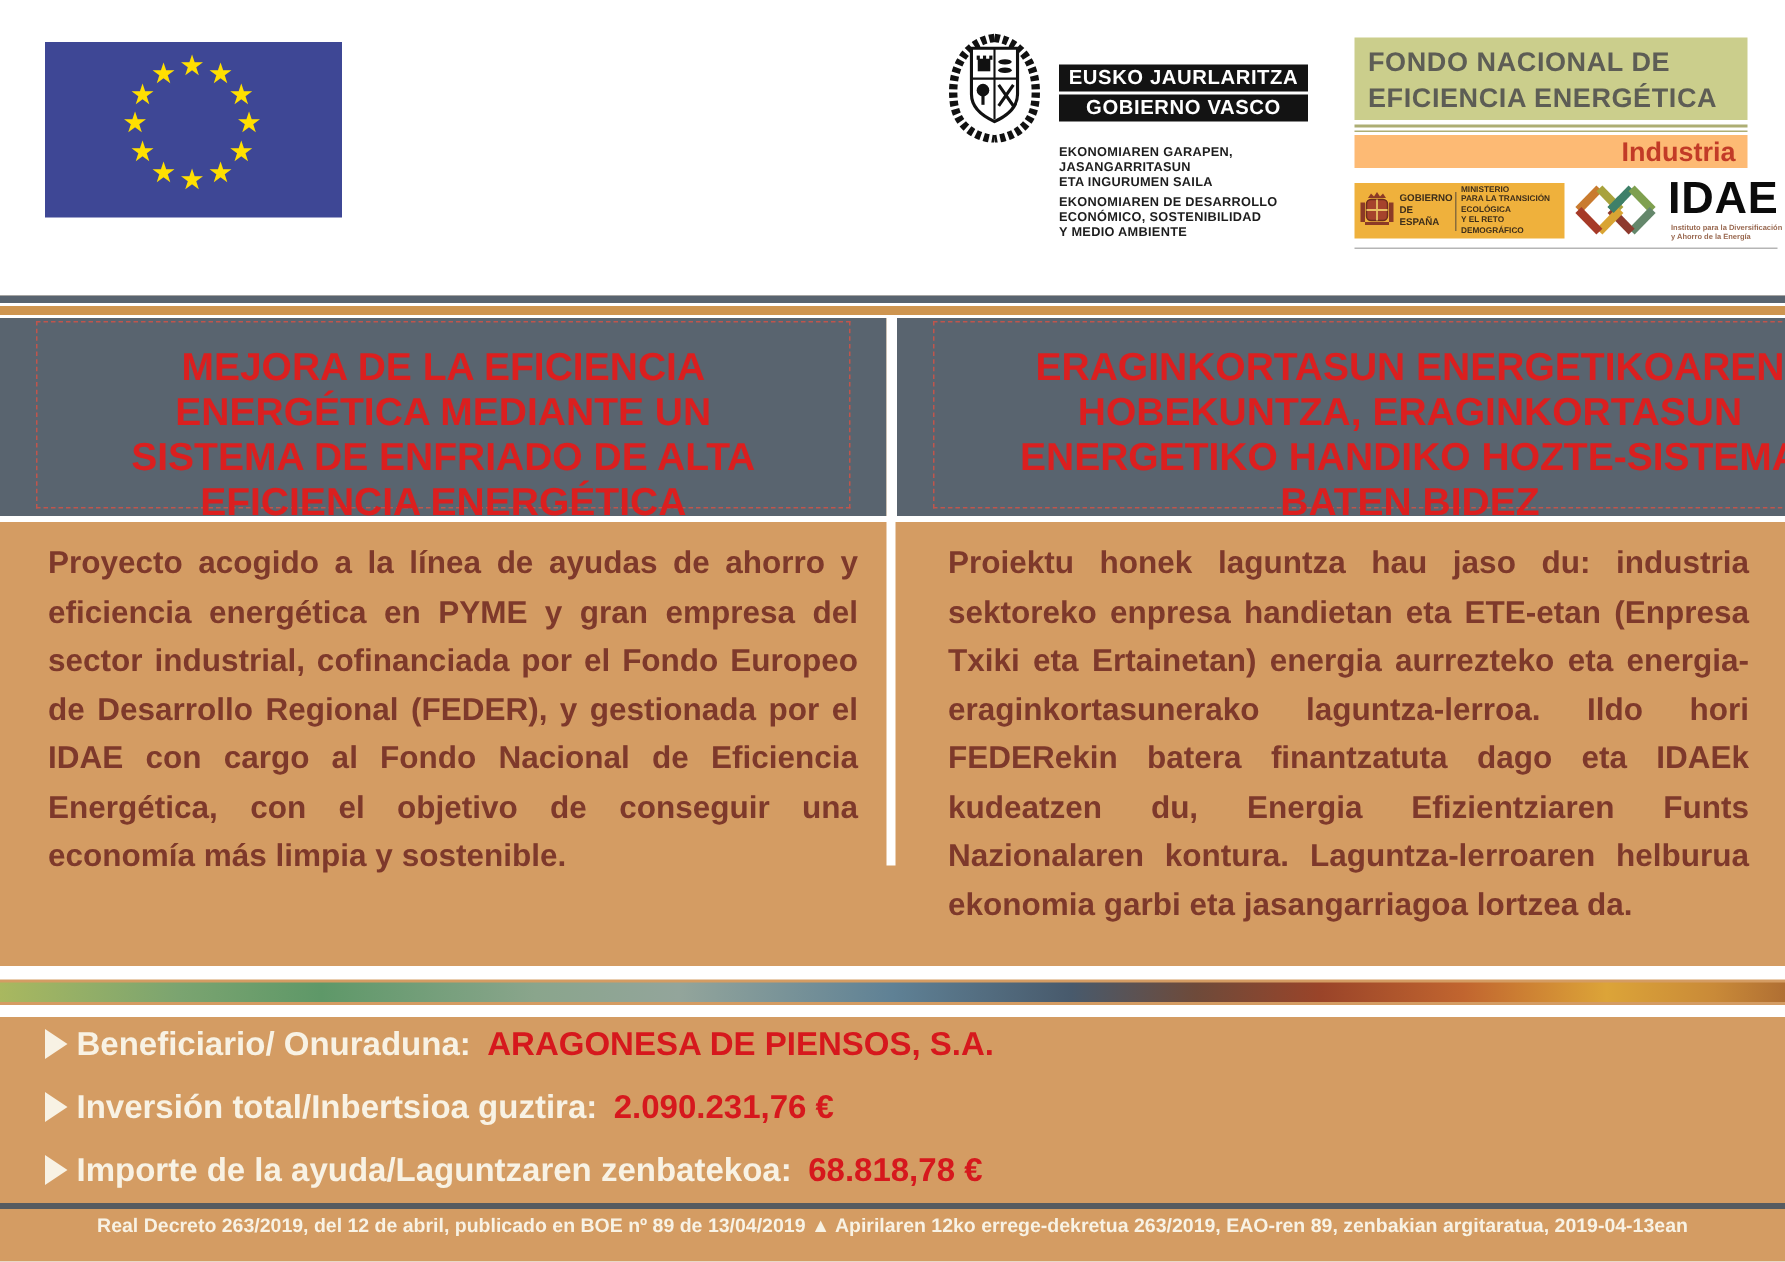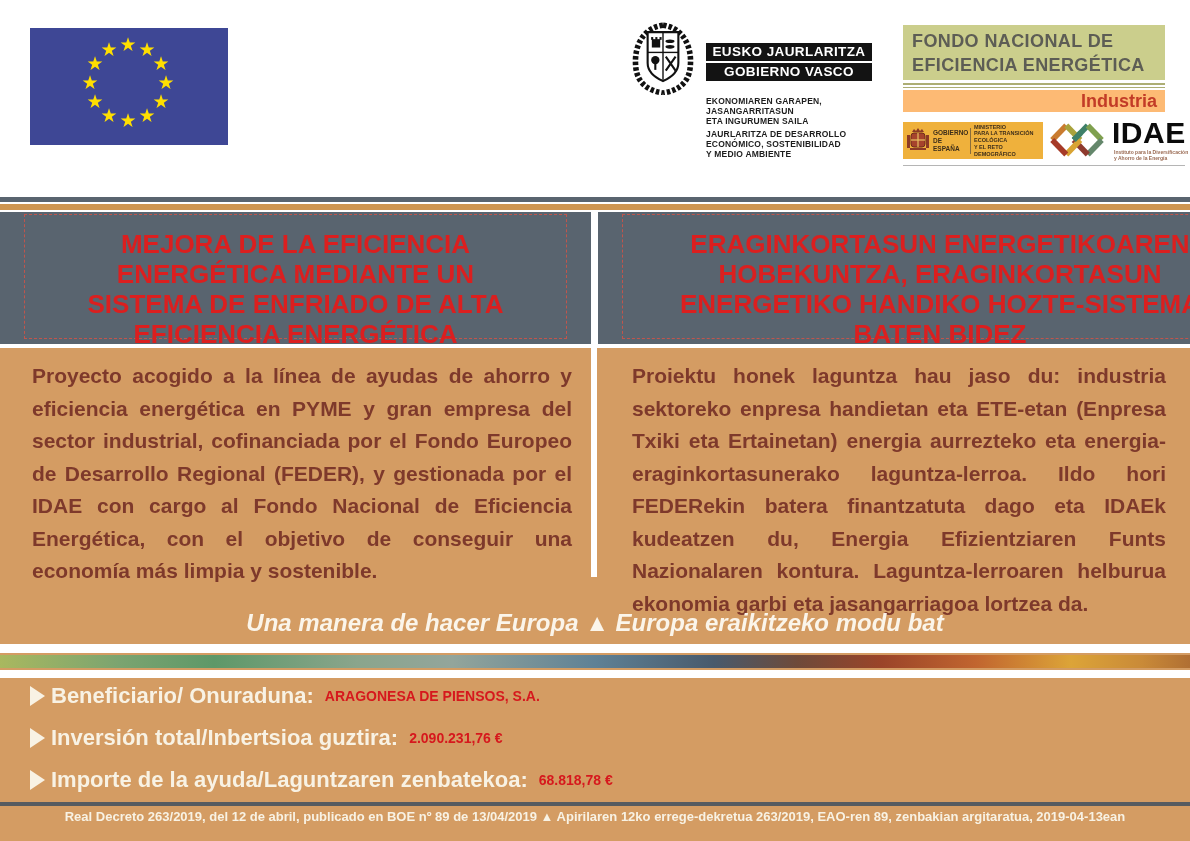--- a/index.html
+++ b/index.html
@@ -63,21 +63,21 @@
 
   .stripe-white1 { position:absolute; left:0; top:447px; width:100%; height:9px; background:#fff; }
   .stripe-gradient { position:absolute; left:0; top:458px; width:100%; height:13px;
       background:linear-gradient(90deg,#A9B85F 0%,#7BA470 10%,#5E9868 18%,#8AA58C 30%,#93A59B 38%,#5F8195 50%,#485A6C 60%,#6E4A3A 67%,#9A4429 74%,#C1652F 82%,#DCA438 90%,#C98A38 96%,#B06F33 100%); }
   .stripe-white2 { position:absolute; left:0; top:473px; width:100%; height:8px; background:#fff; }
 
   .details { position:absolute; left:30px; top:486px; display:flex; flex-direction:column; gap:16px; }
   .detail-row { display:flex; align-items:center; }
   .tri { width:0; height:0; border-left:15px solid #F8F2E4; border-top:10px solid transparent; border-bottom:10px solid transparent; margin-right:6px; }
   .detail-label { font-size:22px; font-weight:bold; color:#F8F2E4; white-space:nowrap; }
-  .detail-value { font-size:14px; font-weight:bold; color:#D6181D; margin-left:11px; white-space:nowrap; }
+  .detail-value { font-size:22px; font-weight:bold; color:#D6181D; margin-left:11px; white-space:nowrap; }
 
   .footer-rule { position:absolute; left:0; top:605px; width:100%; height:4px; background:#565B60; }
   .footer-text { position:absolute; left:0; top:612px; width:100%; text-align:center; font-size:13px; font-weight:bold; color:#F8F2E4; }
 </style>
 </head>
 <body>
 
 <div class="poster">
 
   <div class="eu-flag">
@@ -114,21 +114,21 @@
   <div class="gv-bars">
     <div class="gv-bar">EUSKO JAURLARITZA</div>
     <div class="gv-bar">GOBIERNO VASCO</div>
   </div>
   <div class="dept dept-eu">
     <div>EKONOMIAREN GARAPEN,</div>
     <div>JASANGARRITASUN</div>
     <div>ETA INGURUMEN SAILA</div>
   </div>
   <div class="dept dept-es">
-    <div>JAURLARITZA DE DESARROLLO</div>
+    <div>EKONOMIAREN DE DESARROLLO</div>
     <div>ECONÓMICO, SOSTENIBILIDAD</div>
     <div>Y MEDIO AMBIENTE</div>
   </div>
 
   <div class="fondo-box">
     <div class="fondo-title">FONDO NACIONAL DE EFICIENCIA ENERGÉTICA</div>
   </div>
   <div class="fondo-line"></div>
   <div class="fondo-line2"></div>
   <div class="industria-bar">
@@ -193,21 +193,20 @@
           <span>ERAGINKORTASUN ENERGETIKOAREN HOBEKUNTZA, ERAGINKORTASUN ENERGETIKO HANDIKO HOZTE-SISTEMA BATEN BIDEZ</span>
         </div>
     </div>
 
     <div class="white-rule"></div>
     <div class="col-divider"></div>
 
     <div class="body-para pleft">Proyecto acogido a la línea de ayudas de ahorro y eficiencia energética en PYME y gran empresa del sector industrial, cofinanciada por el Fondo Europeo de Desarrollo Regional (FEDER), y gestionada por el IDAE con cargo al Fondo Nacional de Eficiencia Energética, con el objetivo de conseguir una economía más limpia y sostenible.</div>
     <div class="body-para pright">Proiektu honek laguntza hau jaso du: industria sektoreko enpresa handietan eta ETE-etan (Enpresa Txiki eta Ertainetan) energia aurrezteko eta energia-eraginkortasunerako laguntza-lerroa. Ildo hori FEDERekin batera finantzatuta dago eta IDAEk kudeatzen du, Energia Efizientziaren Funts Nazionalaren kontura. Laguntza-lerroaren helburua ekonomia garbi eta jasangarriagoa lortzea da.</div>
 
-    <div class="slogan">Una manera de hacer Europa ▲ Europa eraikitzeko modu bat</div>
 
     <div class="stripe-white1"></div>
     <div class="stripe-gradient"></div>
     <div class="stripe-white2"></div>
 
     <div class="details">
       <div class="detail-row">
         <span class="tri"></span>
         <span class="detail-label">Beneficiario/ Onuraduna:</span>
         <span class="detail-value">ARAGONESA DE PIENSOS, S.A.</span>

